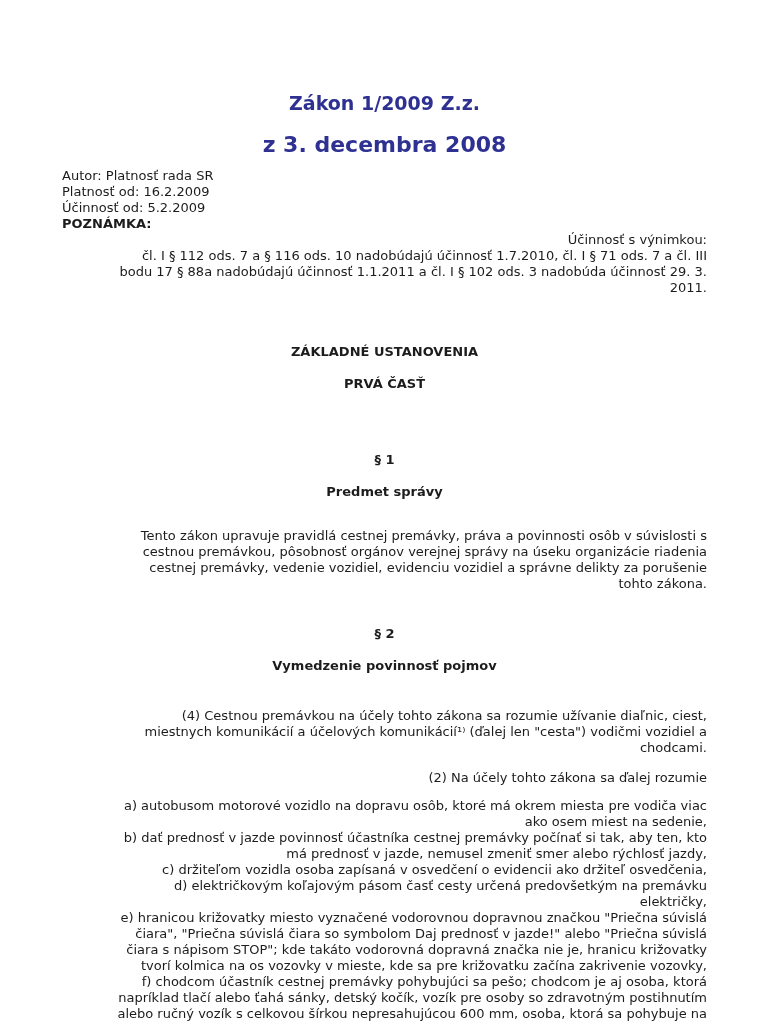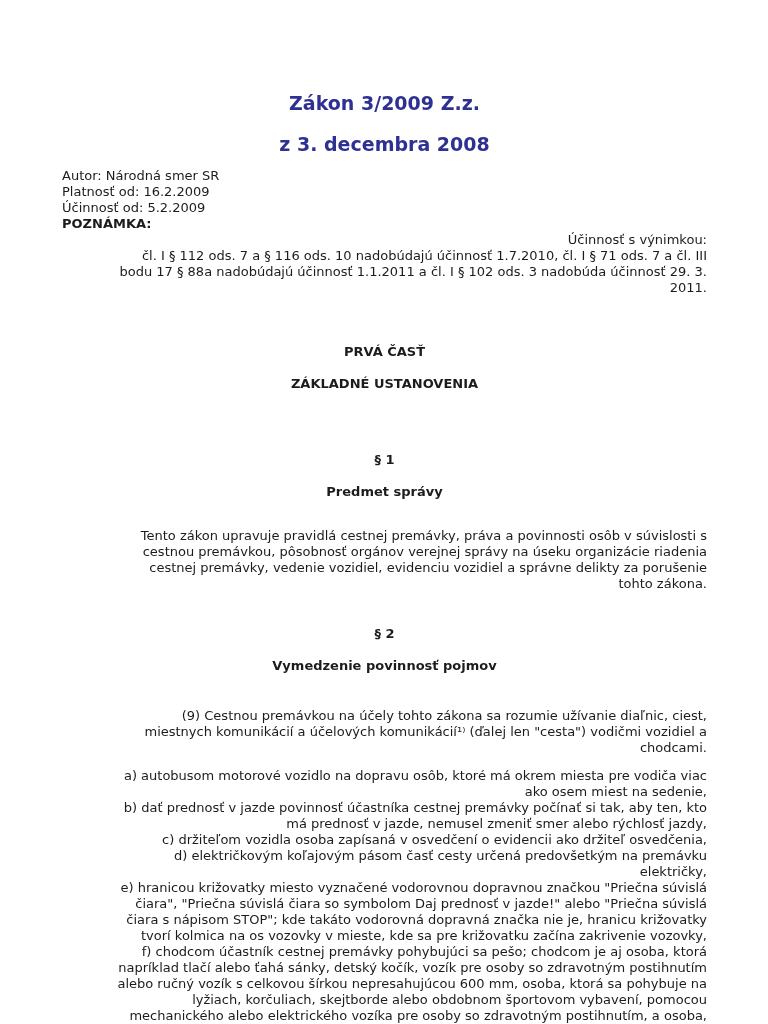--- a/index.html
+++ b/index.html
@@ -21,21 +21,21 @@
   .law-title {
     margin: 0 0 18px 0;
     font-size: 19px;
     line-height: 23px;
     font-weight: bold;
     text-align: center;
     color: #2e3191;
   }
   .law-date {
     margin: 0 0 12px 0;
-    font-size: 19px;
+    font-size: 22px;
     line-height: 23px;
     font-weight: bold;
     text-align: center;
     color: #2e3191;
   }
   .law-subject {
     margin: 0 0 40px 0;
     font-size: 18px;
     line-height: 22px;
     font-weight: bold;
@@ -71,60 +71,61 @@
   .sec2-heading   { margin-top: 18px; }
   .sec2-para1     { margin-top: 18px; }
   .sec2-para2     { margin-top: 14px; }
   .sec2-list      { margin-top: 12px; }
 </style>
 </head>
 <body>
 
 <div class="page">
 
-  <h1 class="law-title">Zákon 3/2009 Z.z.</h1>
+  <h1 class="law-title">Zákon 1/2009 Z.z.</h1>
 
   <h2 class="law-date">z 3. decembra 2008</h2>
 
 
   <div>
-    <div class="meta-line">Autor: Národná smer SR</div>
+    <div class="meta-line">Autor: Platnosť rada SR</div>
     <div class="meta-line">Platnosť od: 16.2.2009</div>
     <div class="meta-line">Účinnosť od: 5.2.2009</div>
     <div class="note-label">POZNÁMKA:</div>
     <div class="prelines">Účinnosť s výnimkou:
 čl. I § 112 ods. 7 a § 116 ods. 10 nadobúdajú účinnosť 1.7.2010, čl. I § 71 ods. 7 a čl. III
 bodu 17 § 88a nadobúdajú účinnosť 1.1.2011 a čl. I § 102 ods. 3 nadobúda účinnosť 29. 3.
 2011.</div>
   </div>
 
   <div class="center-heading part-heading">
+    <div>ZÁKLADNÉ USTANOVENIA</div>
     <div>PRVÁ ČASŤ</div>
-    <div>ZÁKLADNÉ USTANOVENIA</div>
   </div>
 
   <div class="center-heading sec1-heading">
     <div>§ 1</div>
     <div>Predmet správy</div>
   </div>
 
   <div class="prelines sec1-para">Tento zákon upravuje pravidlá cestnej premávky, práva a povinnosti osôb v súvislosti s
 cestnou premávkou, pôsobnosť orgánov verejnej správy na úseku organizácie riadenia
 cestnej premávky, vedenie vozidiel, evidenciu vozidiel a správne delikty za porušenie
 tohto zákona.</div>
 
   <div class="center-heading sec2-heading">
     <div>§ 2</div>
     <div>Vymedzenie povinnosť pojmov</div>
   </div>
 
-  <div class="prelines sec2-para1">(9) Cestnou premávkou na účely tohto zákona sa rozumie užívanie diaľnic, ciest,
+  <div class="prelines sec2-para1">(4) Cestnou premávkou na účely tohto zákona sa rozumie užívanie diaľnic, ciest,
 miestnych komunikácií a účelových komunikácií¹⁾ (ďalej len "cesta") vodičmi vozidiel a
 chodcami.</div>
 
+  <div class="prelines sec2-para2">(2) Na účely tohto zákona sa ďalej rozumie</div>
 
   <div class="prelines sec2-list">a) autobusom motorové vozidlo na dopravu osôb, ktoré má okrem miesta pre vodiča viac
 ako osem miest na sedenie,
 b) dať prednosť v jazde povinnosť účastníka cestnej premávky počínať si tak, aby ten, kto
 má prednosť v jazde, nemusel zmeniť smer alebo rýchlosť jazdy,
 c) držiteľom vozidla osoba zapísaná v osvedčení o evidencii ako držiteľ osvedčenia,
 d) električkovým koľajovým pásom časť cesty určená predovšetkým na premávku
 električky,
 e) hranicou križovatky miesto vyznačené vodorovnou dopravnou značkou "Priečna súvislá
 čiara", "Priečna súvislá čiara so symbolom Daj prednosť v jazde!" alebo "Priečna súvislá

